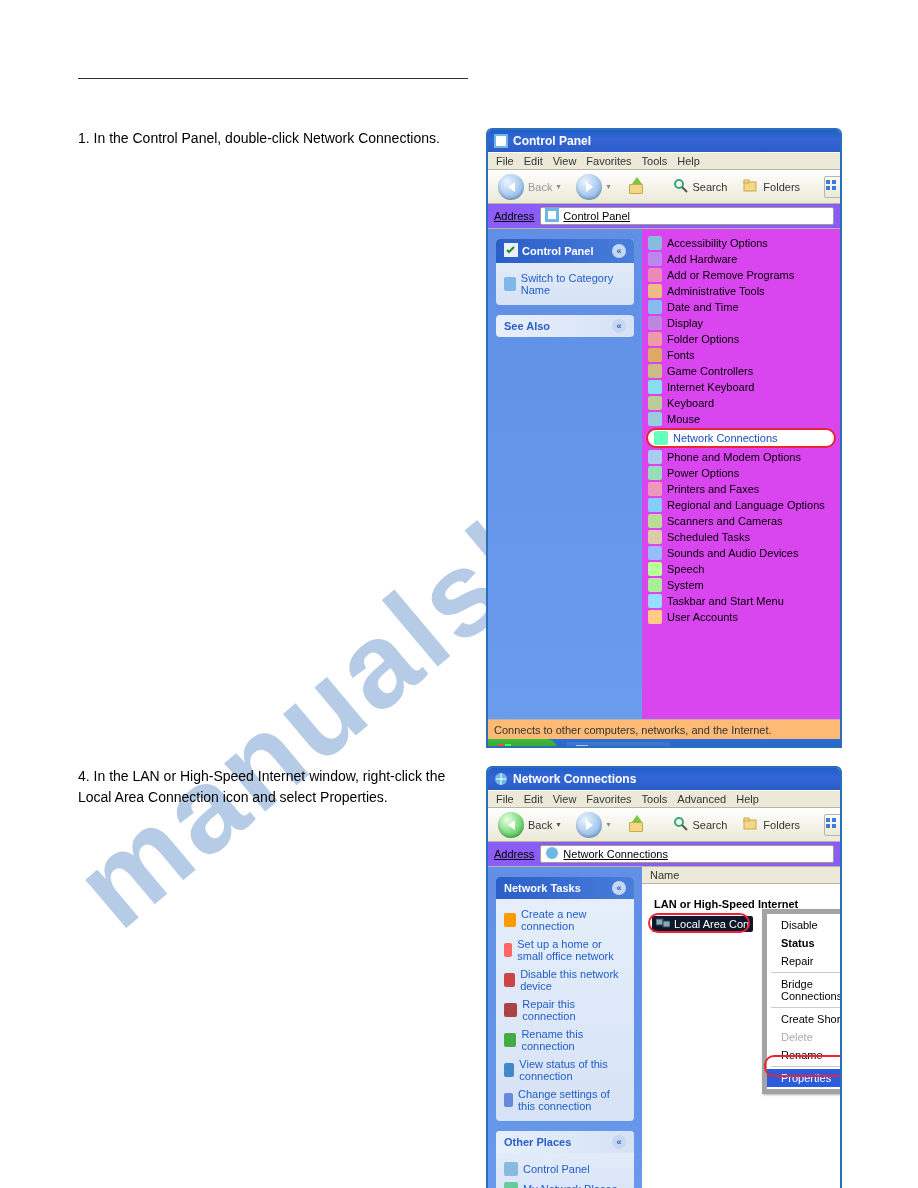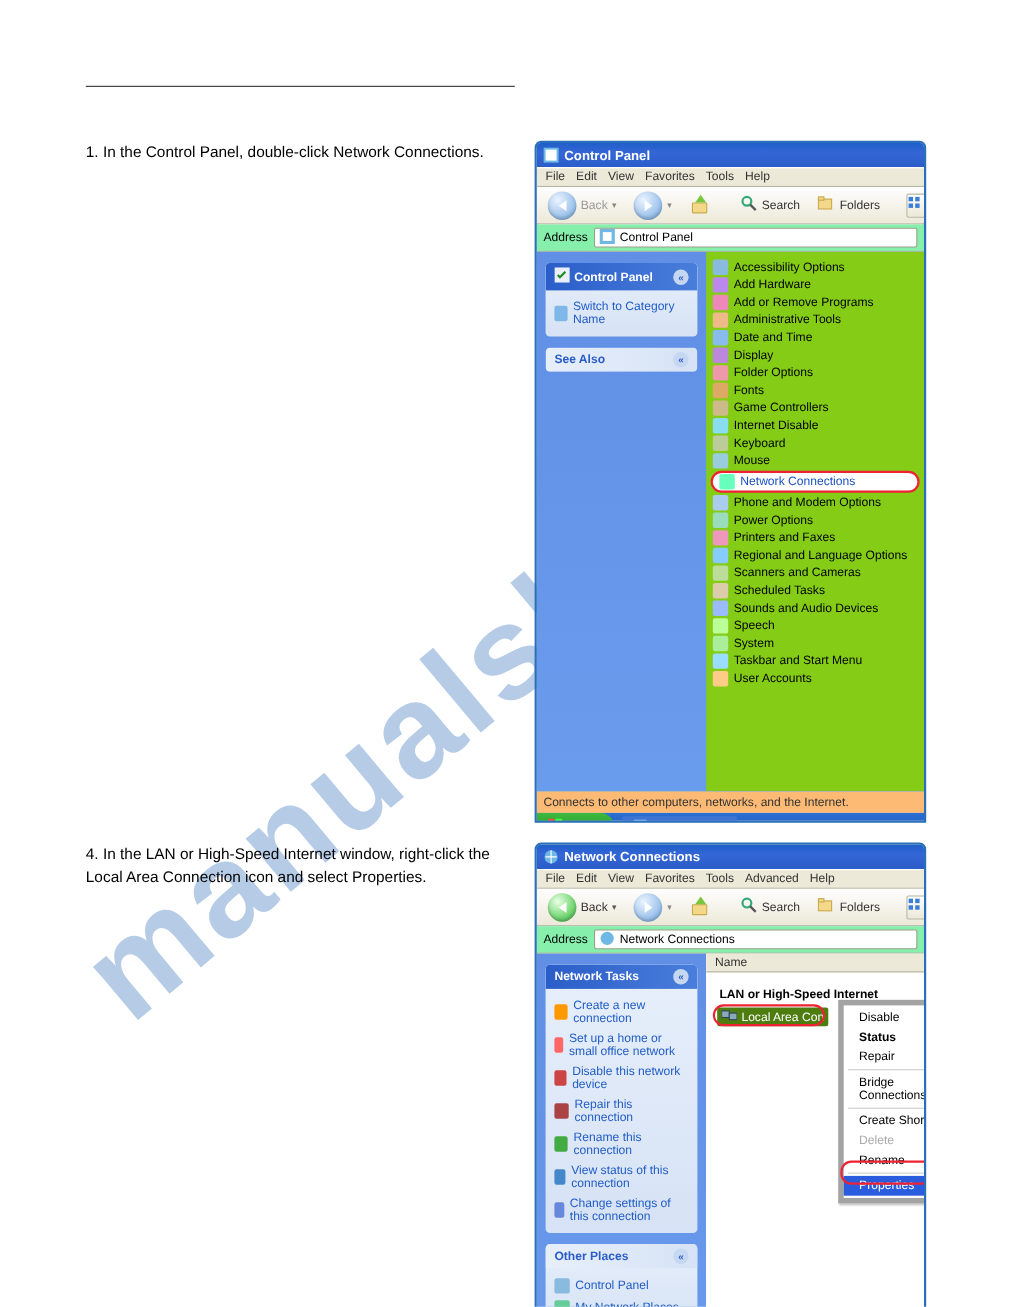--- a/index.html
+++ b/index.html
@@ -23,51 +23,51 @@
   .menubar { background:#ece9d8; border-top:1px solid #fff; border-bottom:1px solid #b6b6a6; display:flex; gap:10px; padding:2px 8px; font-size:11px; color:#333; }
   .toolbar { background:linear-gradient(to bottom,#fefefe,#ece9d8); border-bottom:1px solid #b6b6a6; height:34px; display:flex; align-items:center; gap:8px; padding:0 6px; }
   .tool-btn { display:flex; align-items:center; gap:4px; color:#333; font-size:11px; padding:2px 4px; border-radius:3px; }
   .tool-btn.disabled { color:#999; }
   .circle-btn { width:26px; height:26px; border-radius:50%; background: radial-gradient(circle at 35% 30%, #eaf4ff, #a7c9ee 55%, #6fa3d8); box-shadow: inset 0 -2px 3px rgba(0,0,0,.2); display:flex; align-items:center; justify-content:center; }
   .circle-btn.green { background: radial-gradient(circle at 35% 30%, #e9ffe4, #7bd97b 55%, #38a638); }
   .arrow-left { width:0;height:0;border-top:5px solid transparent;border-bottom:5px solid transparent;border-right:7px solid #fff; }
   .arrow-right { width:0;height:0;border-top:5px solid transparent;border-bottom:5px solid transparent;border-left:7px solid #fff; }
   .folder-up { width:0;height:0;border-left:5px solid transparent;border-right:5px solid transparent;border-bottom:7px solid #7ac73f; position:relative; top:-2px; }
   .separator { width:1px; height:24px; background:#c3c1b3; margin:0 2px; }
-  .addressbar { background:#86efac; border-bottom:1px solid #b6b6a6; display:flex; align-items:center; gap:6px; padding:3px 6px; font-size:11px; }
+  .addressbar { background:#8b5cf6; border-bottom:1px solid #b6b6a6; display:flex; align-items:center; gap:6px; padding:3px 6px; font-size:11px;text-decoration:underline; }
   .address-input { flex:1; height:18px; background:#fff; border:1px solid #9e9e8c; border-radius:2px; display:flex; align-items:center; gap:4px; padding:0 4px; }
 
   .xp-body { display:flex; height:calc(100% - 22px - 20px - 34px - 24px - 26px); background:#6595e8; }
   .sidebar { width:154px; background:linear-gradient(to bottom,#608fe5,#6a9ced); padding:10px 8px; display:flex; flex-direction:column; gap:10px; }
   .side-panel { background:linear-gradient(to bottom,#e7effb,#d6e2f5); border-radius:4px; overflow:hidden; }
   .side-header { background:linear-gradient(to right,#2a5dc8,#4a7edb); color:#fff; font-weight:700; padding:4px 8px; display:flex; align-items:center; justify-content:space-between; font-size:11px; }
   .side-header .collapse { width:14px; height:14px; border-radius:50%; background:#c6d7f2; color:#2a5dc8; display:flex; align-items:center; justify-content:center; font-size:9px; }
   .side-body { padding:6px 8px; font-size:11px; color:#215dc6; }
   .side-link { display:flex; align-items:center; gap:5px; padding:3px 0; color:#215dc6; }
   .side-link .ico { width:14px; height:14px; display:inline-block; border-radius:2px; }
 
-  .main-pane { flex:1; background:#84cc16; overflow:hidden; }
+  .main-pane { flex:1; background:#d946ef; overflow:hidden; }
   .cp-items { padding:6px 4px; font-size:11px; }
   .cp-item { display:flex; align-items:center; gap:5px; padding:1px 2px; color:#000; }
   .cp-item .ico { width:14px; height:14px; border-radius:2px; }
   .cp-item.highlighted { border:2px solid #e23; border-radius:10px; padding:1px 6px; margin:1px 0; background:#fff; }
   .cp-item.highlighted .txt { color:#1a50c2; }
 
   .statusbar { height:20px; background:#fdba74; border-top:1px solid #b6b6a6; font-size:11px; display:flex; align-items:center; padding:0 6px; color:#333; }
   .taskbar { height:26px; background:linear-gradient(to bottom,#2a6fd4,#1f4faf); display:flex; align-items:center; }
   .start-btn { height:26px; background:linear-gradient(to bottom,#3eb93e,#1e8d1e); color:#fff; font-weight:700; font-style:italic; padding:0 14px 0 10px; border-radius:0 12px 12px 0; display:flex; align-items:center; gap:4px; font-size:13px; }
   .task-item { margin-left:8px; background:linear-gradient(to bottom,#3f77d4,#2a5dc0); color:#fff; font-size:11px; padding:3px 10px; border-radius:2px; display:flex; align-items:center; gap:5px; }
 
   
   .nc-body { display:flex; height:calc(100% - 22px - 20px - 34px - 24px - 26px); }
   .nc-main { flex:1; background:#fff; display:flex; flex-direction:column; }
   .col-header { background:#ece9d8; border-bottom:1px solid #b6b6a6; padding:2px 8px; font-size:11px; color:#333; }
   .grouphdr { font-weight:700; padding:14px 12px 2px; font-size:11px; }
   .lan-row { margin:4px 10px; position:relative; }
-  .lan-item { display:inline-flex; align-items:center; gap:4px; background:#4d7c0f; color:#fff; padding:1px 4px; border-radius:2px; }
+  .lan-item { display:inline-flex; align-items:center; gap:4px; background:#0f172a; color:#fff; padding:1px 4px; border-radius:2px; }
   .lan-highlight { position:absolute; left:-4px; top:-3px; width:102px; height:20px; border:2px solid #e23; border-radius:10px; pointer-events:none; }
 
   .context-menu { position:absolute; background:#fff; border:5px solid #a3a3a3; box-shadow:1px 1px 2px rgba(0,0,0,.3); font-size:11px; min-width:130px; padding:2px 0; }
   .cm-item { padding:3px 14px; color:#000; }
   .cm-item.bold { font-weight:700; }
   .cm-item.disabled { color:#aaa; }
   .cm-sep { margin:2px 4px; border-top:1px solid #ccc; }
   .cm-item.selected { background:#2a5dde; color:#fff; }
   .cm-props-highlight { position:absolute; border:2px solid #e23; border-radius:10px; pointer-events:none; }
 
@@ -230,21 +230,21 @@
             <div class="cp-item">
               <span class="ico" style="background: rgb(221, 170, 102);"></span>
               <span class="txt">Fonts</span>
             </div>
             <div class="cp-item">
               <span class="ico" style="background: rgb(204, 187, 136);"></span>
               <span class="txt">Game Controllers</span>
             </div>
             <div class="cp-item">
               <span class="ico" style="background: rgb(136, 221, 238);"></span>
-              <span class="txt">Internet Disable</span>
+              <span class="txt">Internet Keyboard</span>
             </div>
             <div class="cp-item">
               <span class="ico" style="background: rgb(187, 204, 153);"></span>
               <span class="txt">Keyboard</span>
             </div>
             <div class="cp-item">
               <span class="ico" style="background: rgb(153, 204, 221);"></span>
               <span class="txt">Mouse</span>
             </div>
             <div class="cp-item highlighted">

